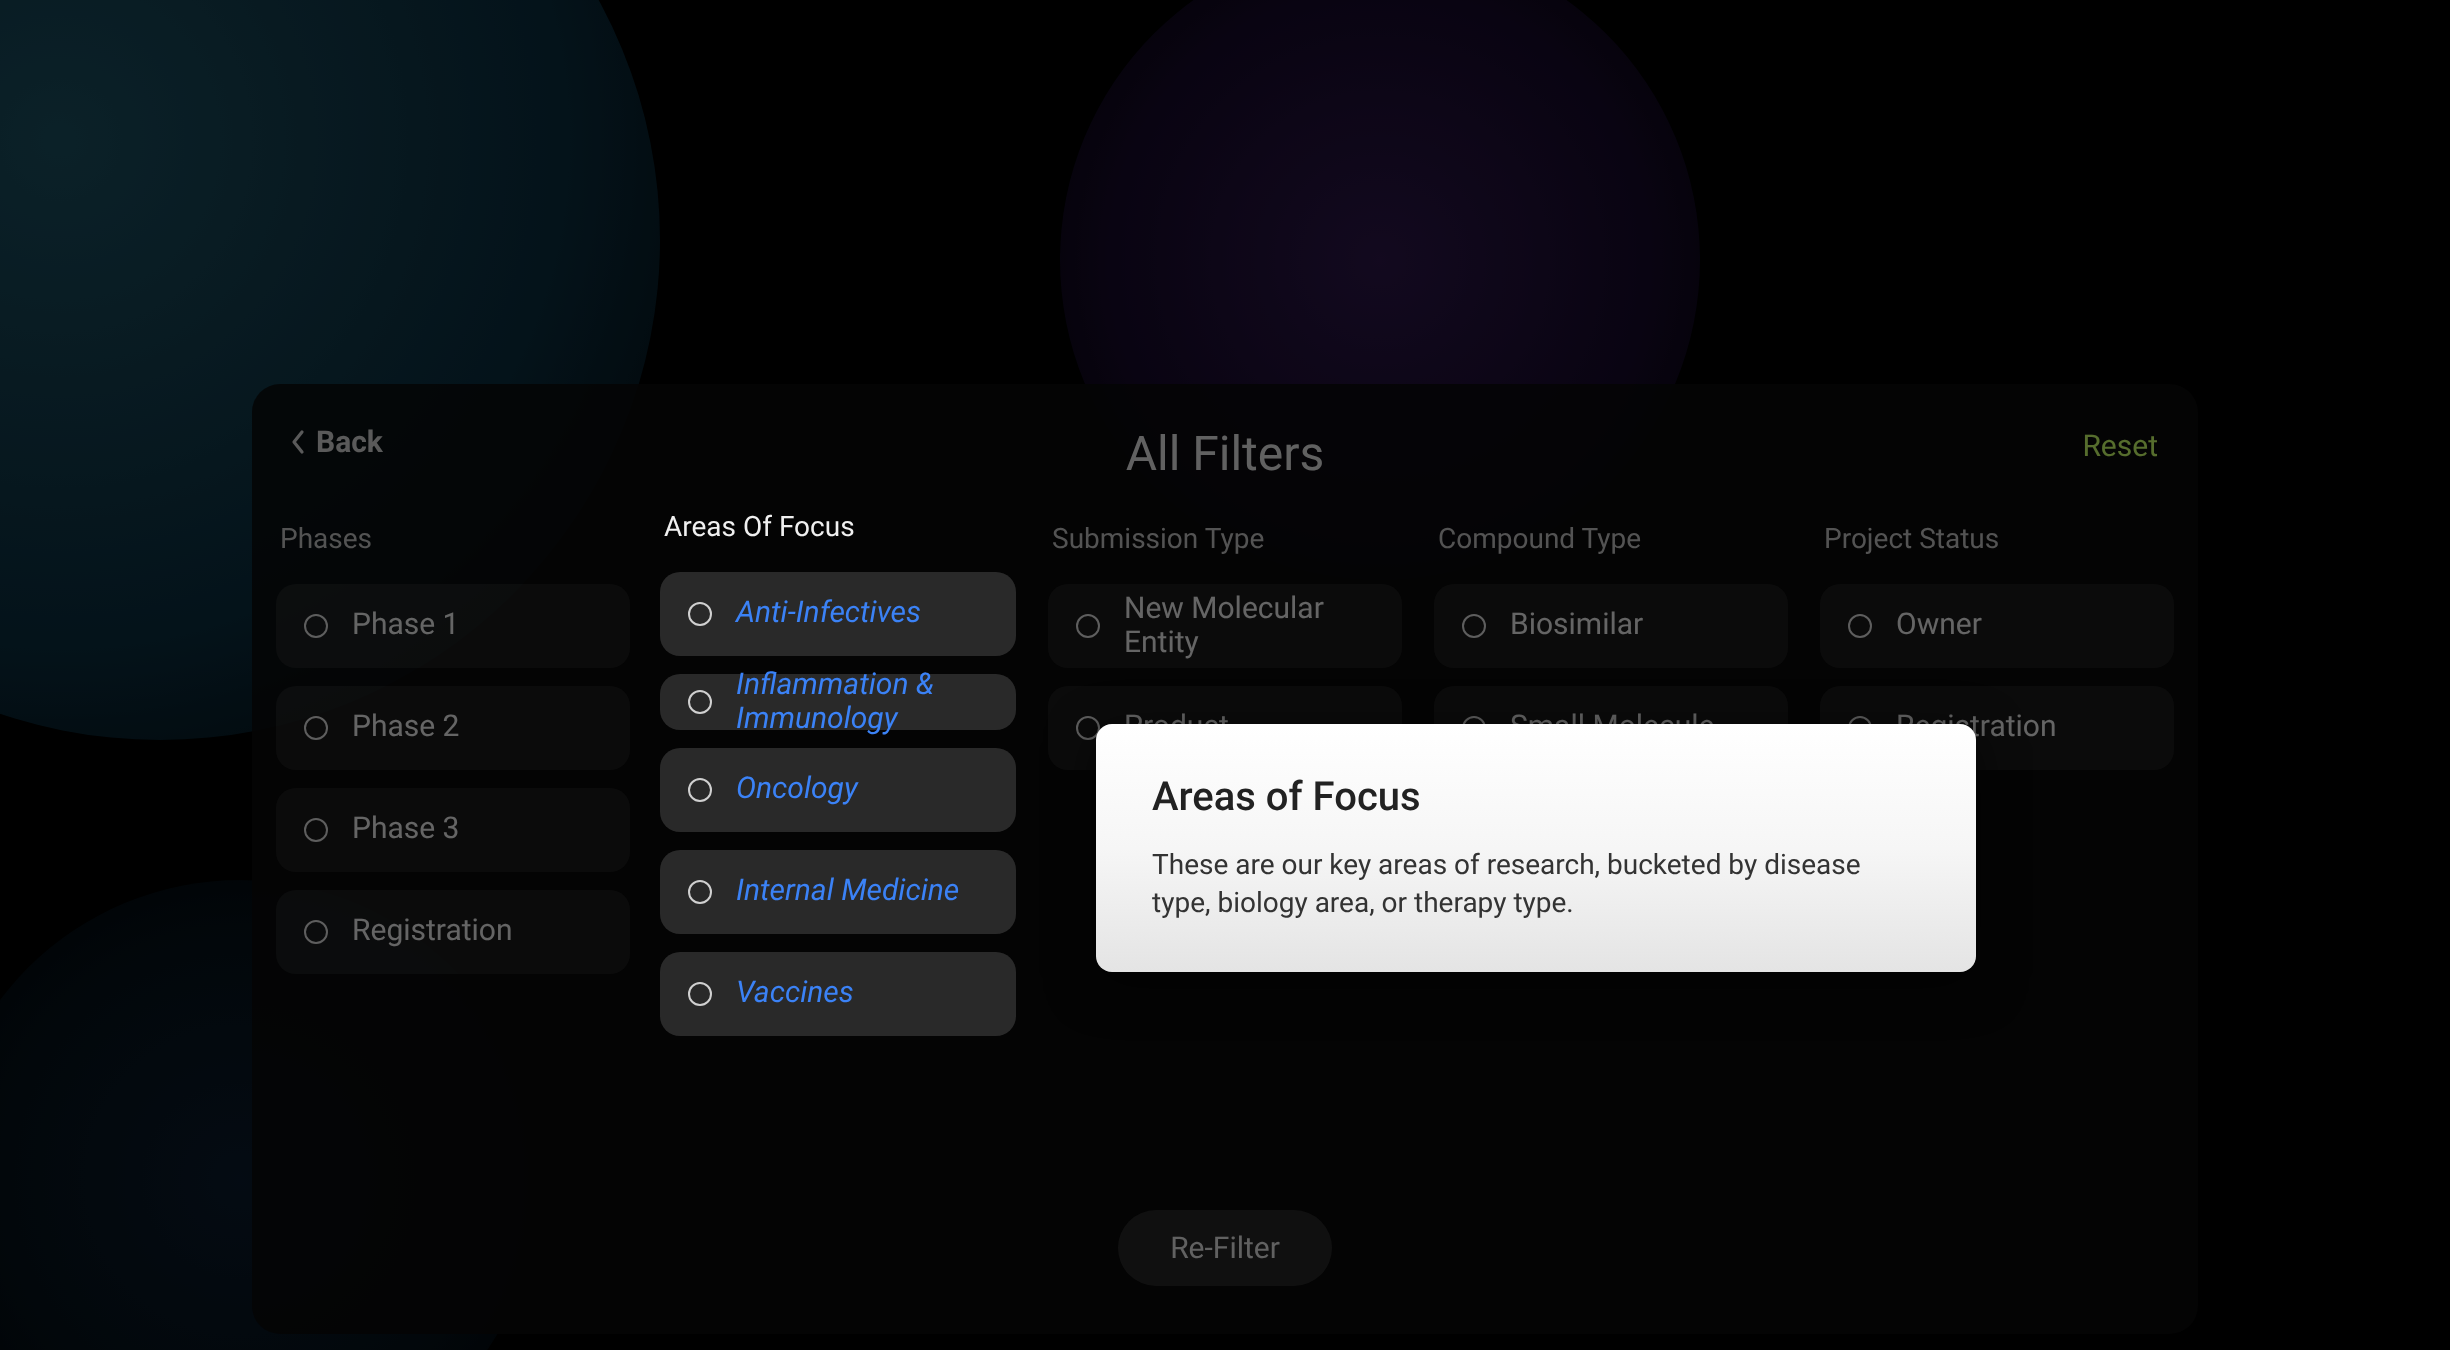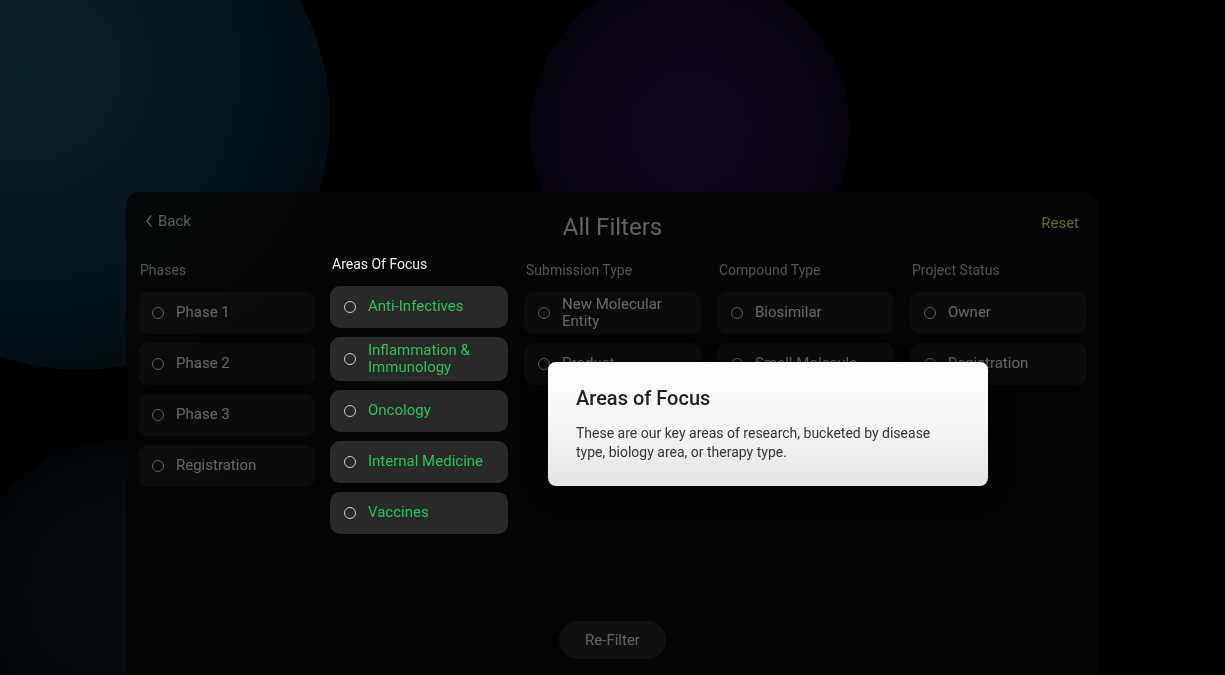--- a/index.html
+++ b/index.html
@@ -73,20 +73,21 @@
   .back-btn {
     position: absolute;
     left: 8px;
     top: 2px;
     display: flex;
     align-items: center;
     color: #c8c8c8;
     font-size: 15px;
     cursor: pointer;
     gap: 4px;
+    font-weight: bold;
   }
   .back-btn svg { width: 10px; height: 14px; }
   .panel-title {
     color: #d8d8d8;
     font-size: 24px;
     font-weight: 400;
   }
   .reset-btn {
     position: absolute;
     right: 10px;
@@ -121,21 +122,21 @@
   .opt {
     background: rgba(80,80,80,0.25);
     border-radius: 10px;
     height: 42px;
     display: flex;
     align-items: center;
     padding: 0 14px;
     gap: 12px;
     cursor: pointer;
   }
-  .opt.multiline { height: 44px; justify-content: flex-end; }
+  .opt.multiline { height: 28px; justify-content: flex-end; }
   .radio {
     width: 12px;
     height: 12px;
     border-radius: 50%;
     border: 1.5px solid #d0d0d0;
     flex-shrink: 0;
   }
   .opt-label {
     color: #e0e0e0;
     font-size: 15px;
@@ -148,21 +149,22 @@
     z-index: 5;
   }
   .col-highlight .col-title {
     color: #f0f0f0;
   }
   .col-highlight .opt {
     background: rgba(120,120,120,0.32);
   }
 
   .col-highlight .opt-label {
-    color: #22c55e;
+    color: #3b82f6;
+    font-style: italic;
   }
 
   .tooltip {
     position: absolute;
     z-index: 6;
     background: linear-gradient(to bottom, #ffffff 0%, #f6f6f6 50%, #e4e4e4 100%);
     border-radius: 8px;
     padding: 24px 28px;
     box-shadow: 0 6px 24px rgba(0,0,0,0.6);
     width: 440px;

